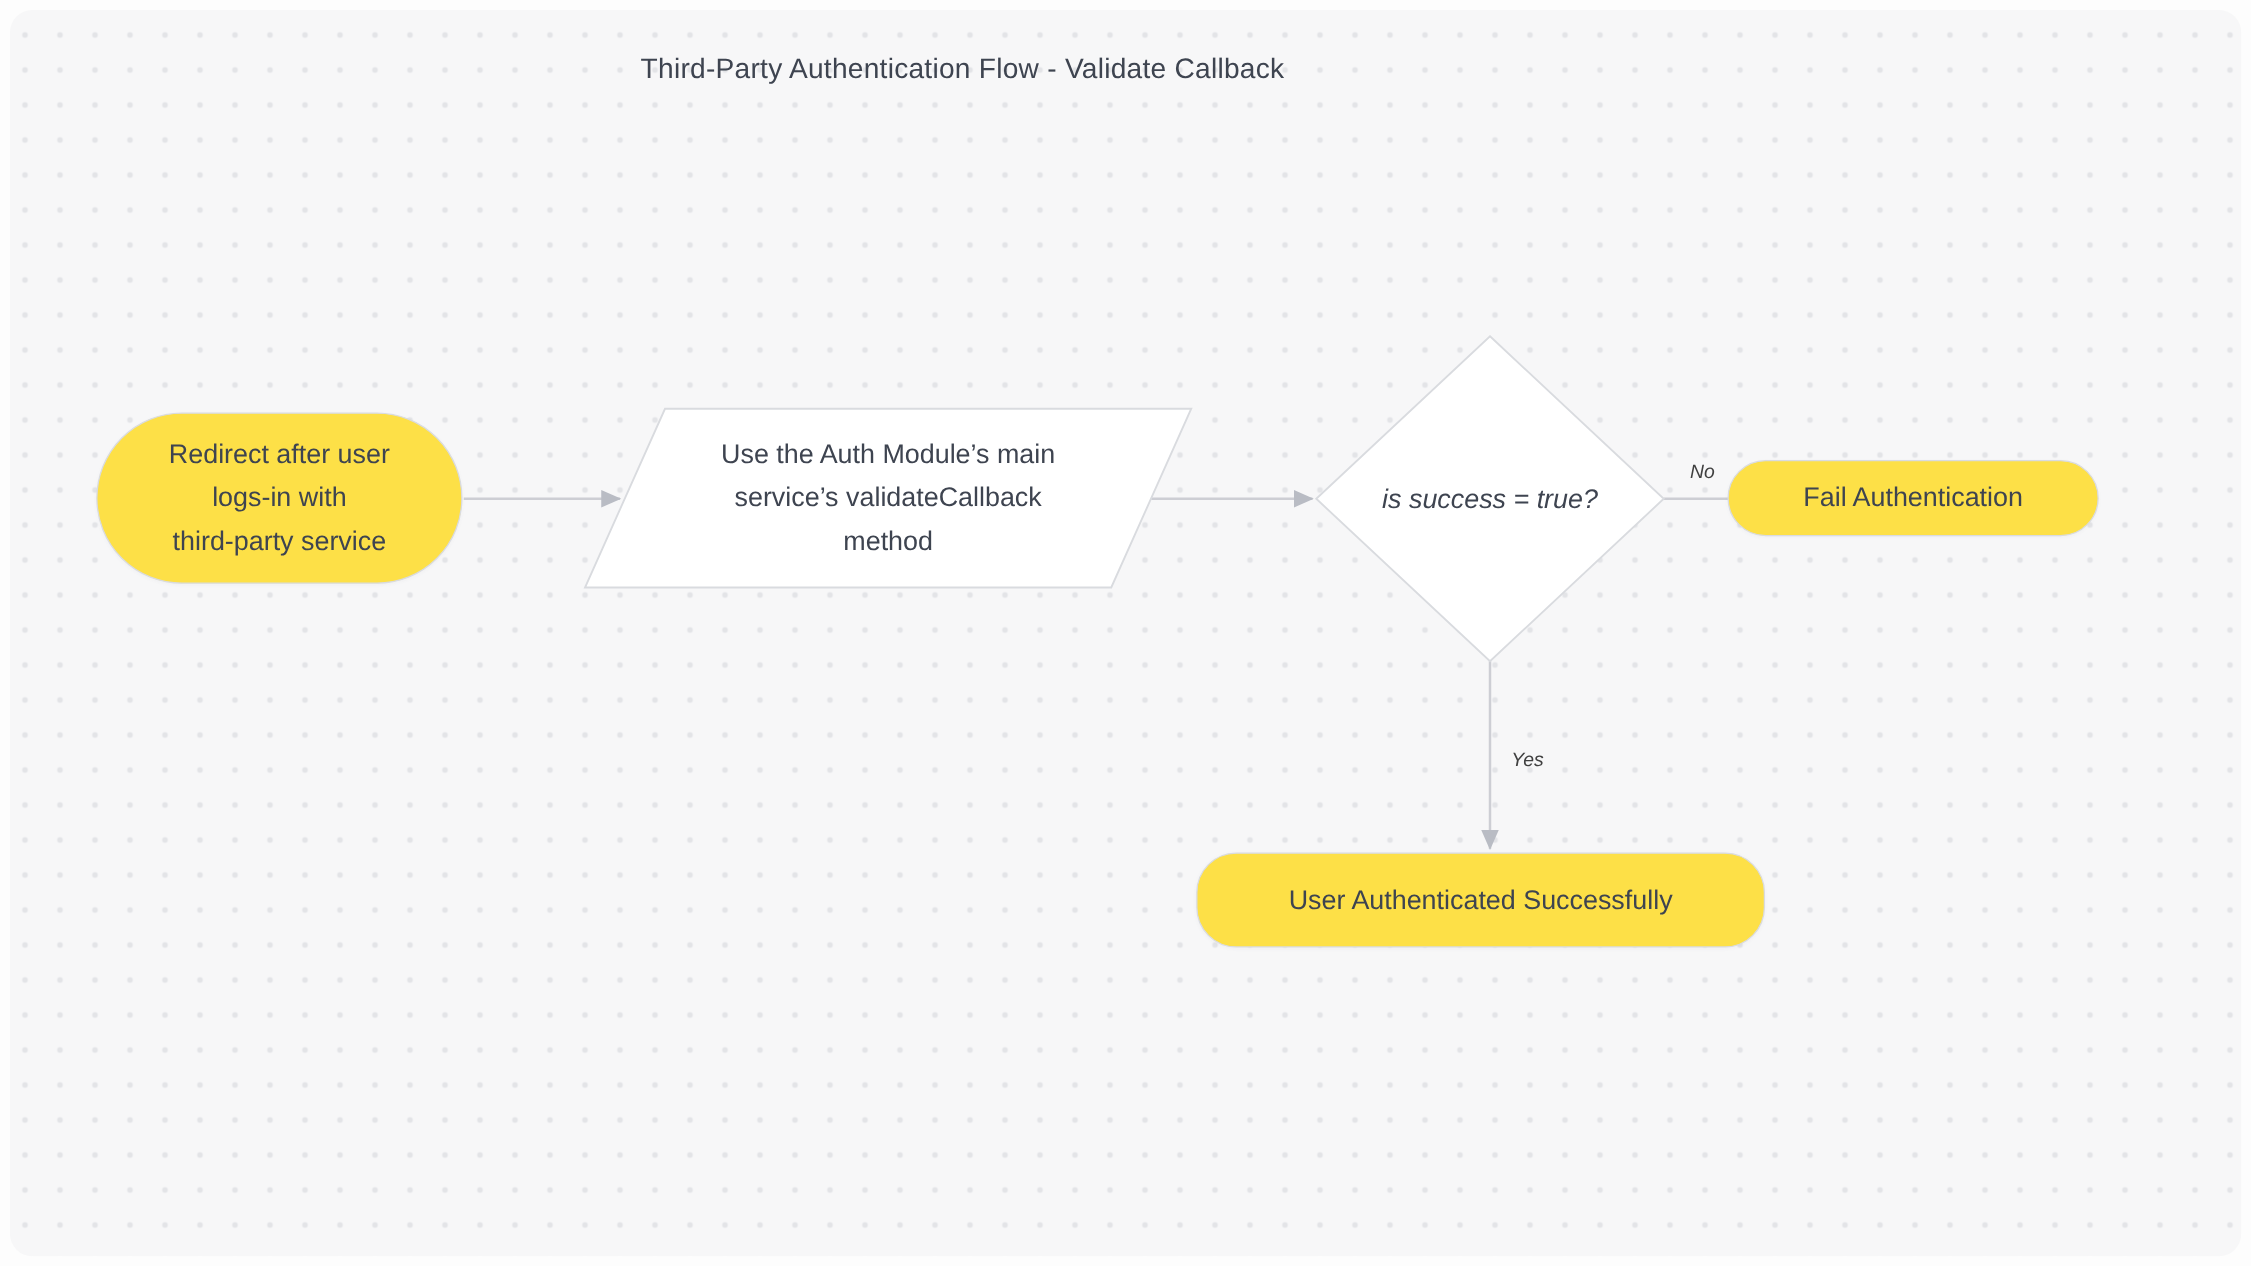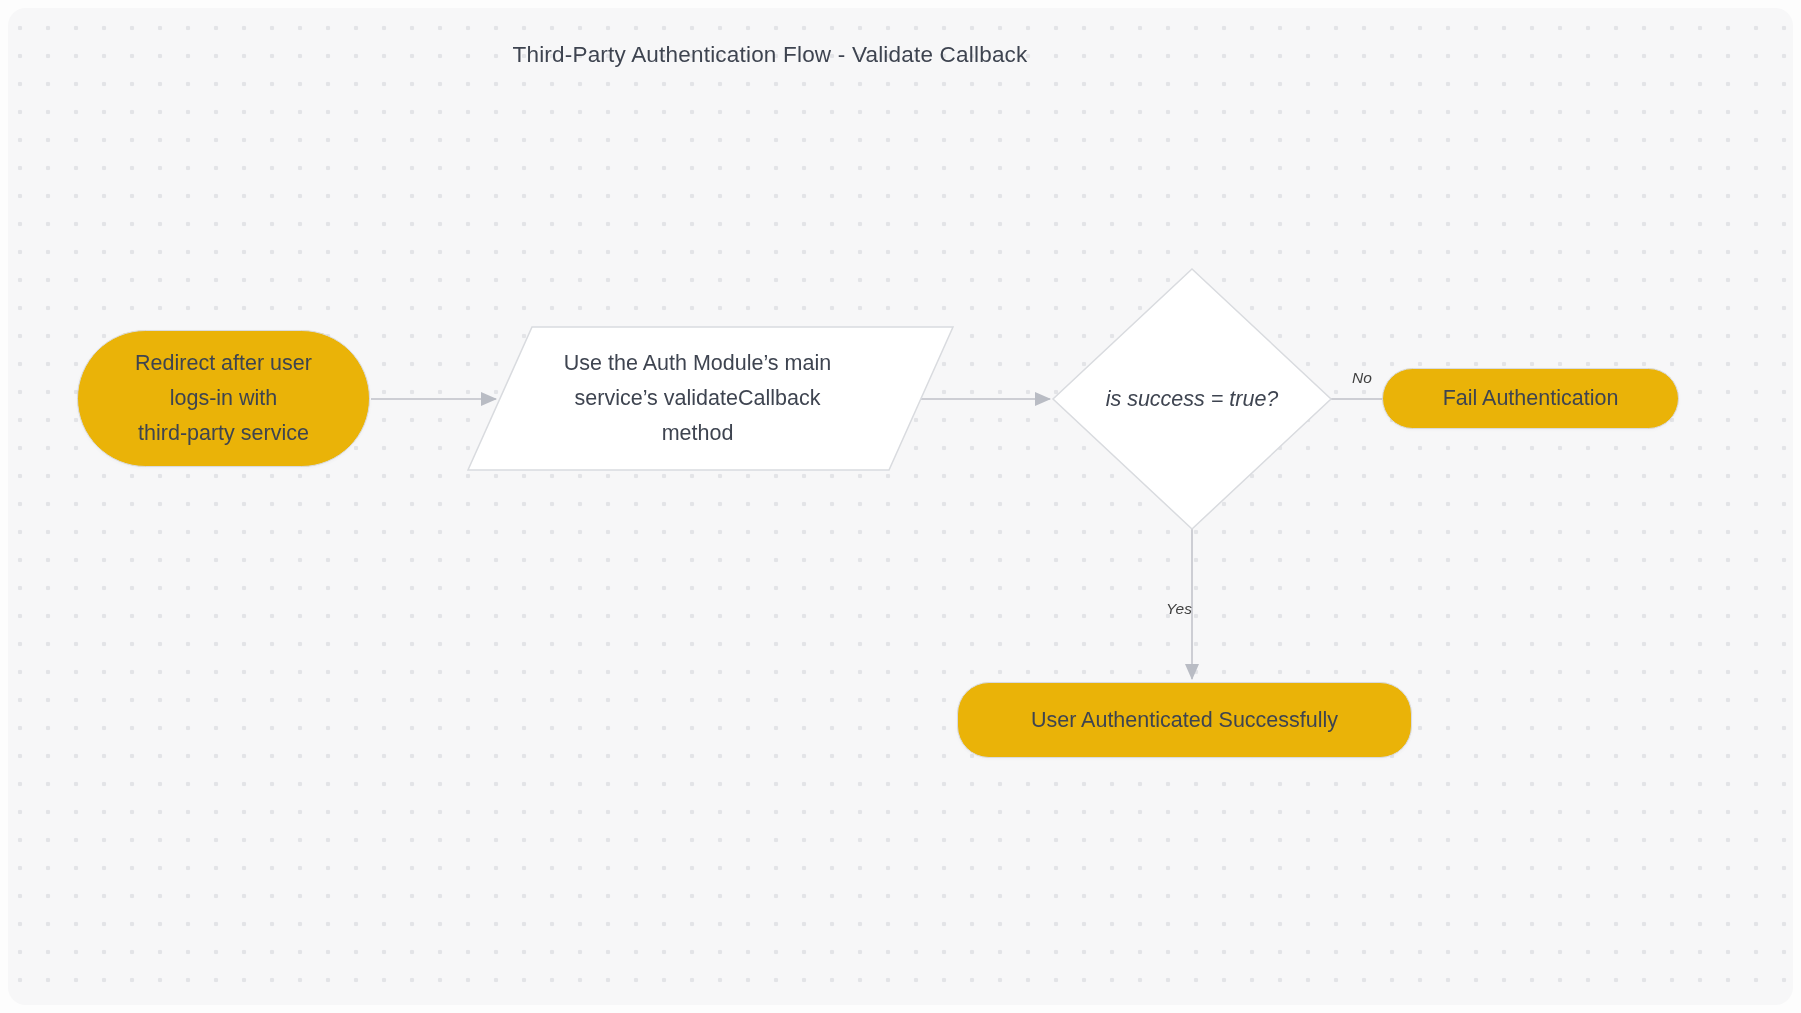--- a/index.html
+++ b/index.html
@@ -38,39 +38,39 @@
     display: flex;
     align-items: center;
     justify-content: center;
     text-align: center;
     color: #3e4450;
     font-size: 21.5px;
     line-height: 35px;
     white-space: pre-line;
   }
   .pill {
-    background: #eab308;
+    background: #fde047;
     border: 1.5px solid #d9dbdf;
     box-shadow: 0 1px 3px rgba(90, 95, 110, 0.05);
   }
   #node-start   { left: 77px;   top: 330px; width: 293px; height: 137px; border-radius: 70px; }
   #node-fail    { left: 1382px; top: 368px; width: 297px; height: 61px;  border-radius: 33px; }
   #node-success { left: 957px;  top: 682px; width: 455px; height: 76px;  border-radius: 32px; }
   
-  #node-process-label  { left: 480px;  top: 330px; width: 435px; height: 137px; }
+  #node-process-label  { left: 493px;  top: 330px; width: 435px; height: 137px; }
   #node-decision-label { left: 1053px; top: 270px; width: 278px; height: 258px; font-style: italic; }
   .edge-label {
     position: absolute;
     transform: translate(-50%, -50%);
     font-size: 15.5px;
     color: #404040;
     font-style: italic;
   }
   #label-no  { left: 1362px; top: 378px; }
-  #label-yes { left: 1179px; top: 609px; }
+  #label-yes { left: 1222px; top: 609px; }
 </style>
 </head>
 <body>
 
 <div class="canvas"></div>
 
 <div class="title">Third-Party Authentication Flow - Validate Callback</div>
 
 <svg class="edge-layer" viewBox="0 0 1801 1013">
   <defs>

